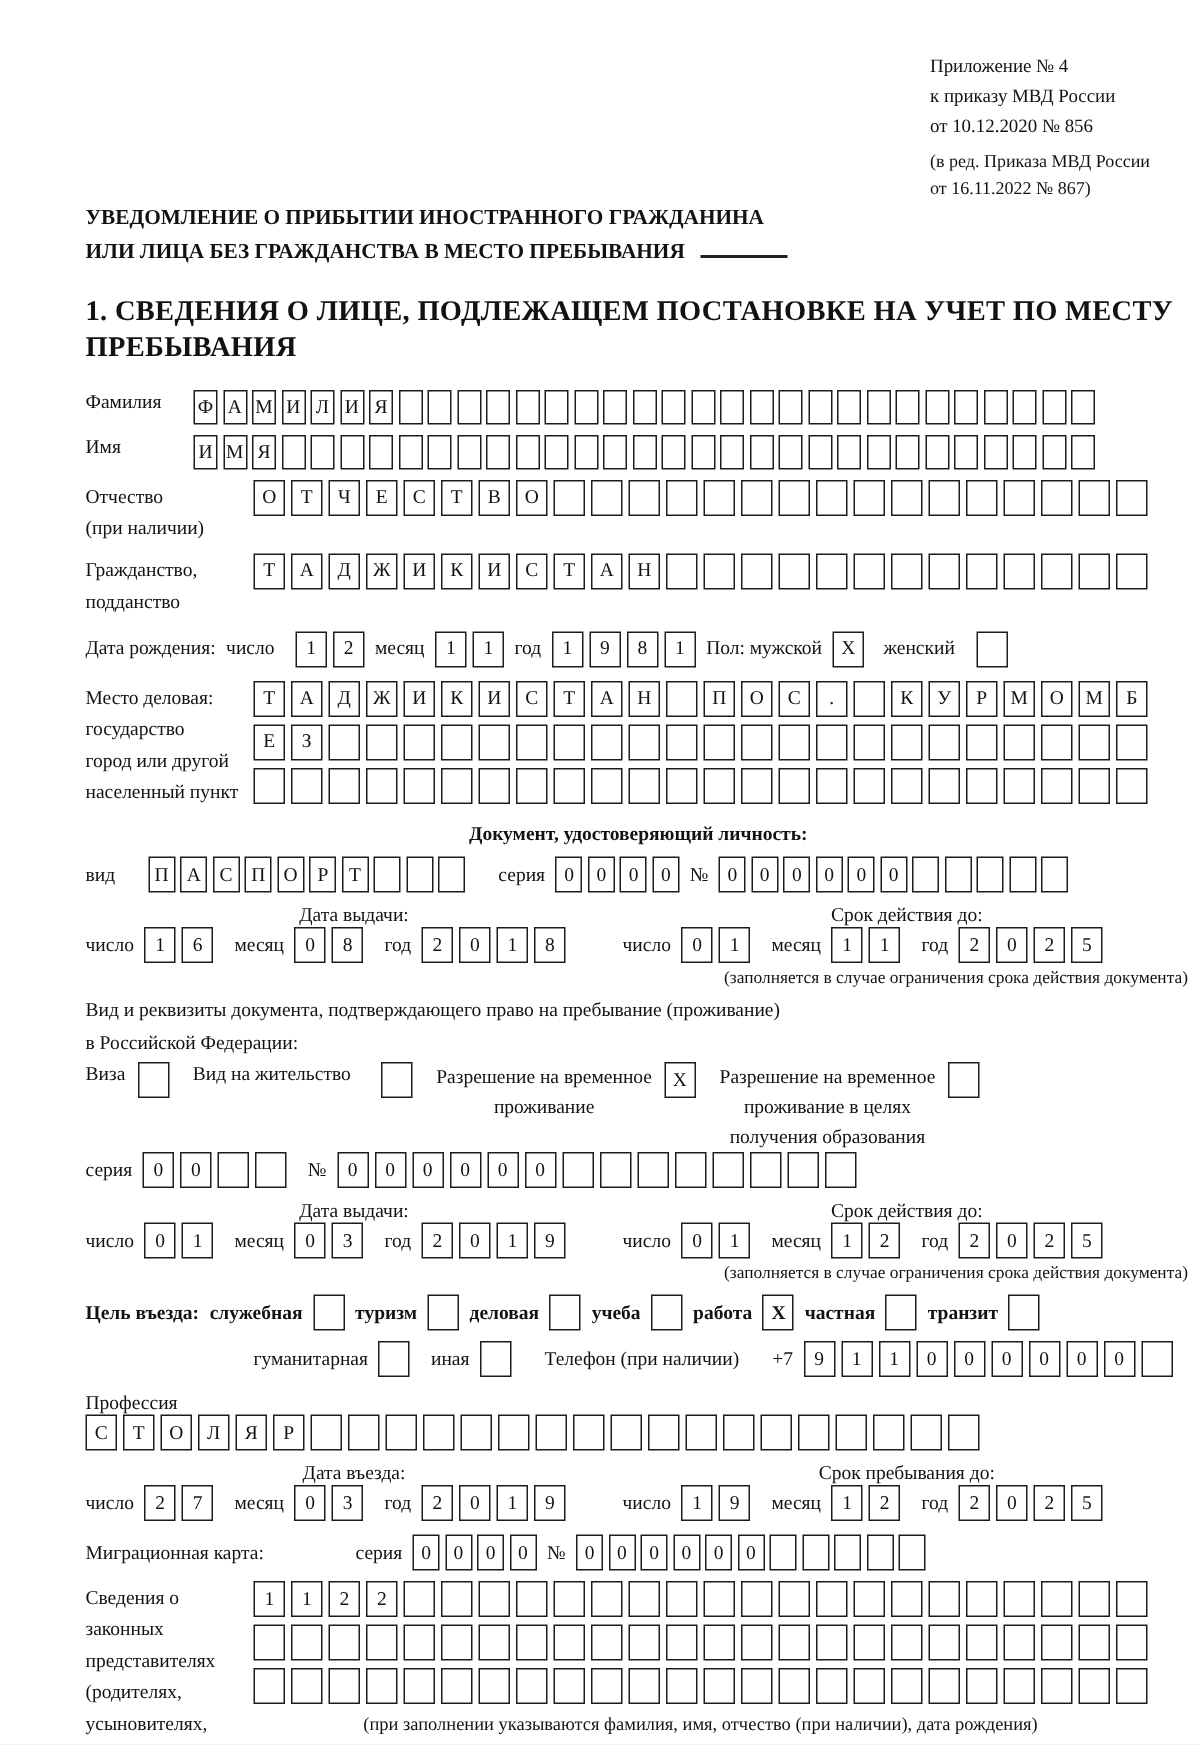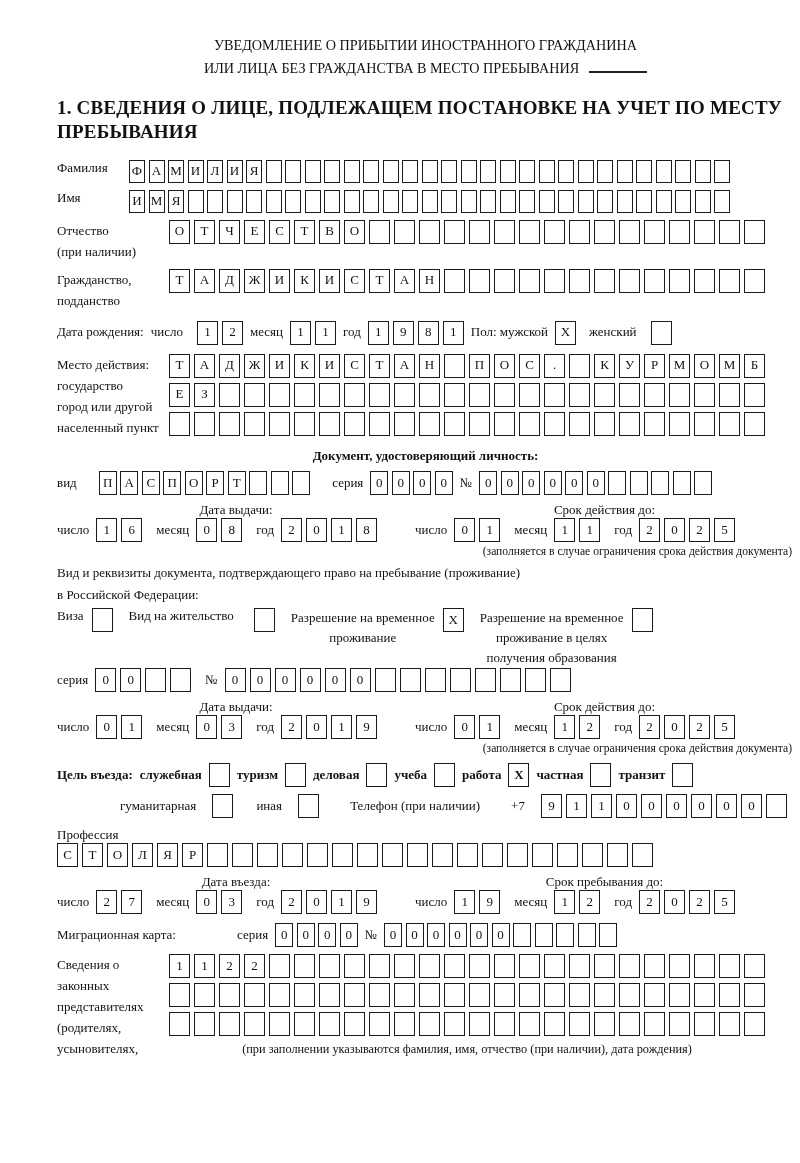--- a/index.html
+++ b/index.html
@@ -6,21 +6,21 @@
   .page{width:800px;height:1163px;background:#fff;color:#121212;box-sizing:border-box;
         padding:34px 6px 16px 57px;font-family:"Liberation Serif","DejaVu Serif",serif;
         font-size:13px;line-height:1.25;margin:0 auto;position:relative;overflow:hidden;}
   
   .refblock{margin-left:563px;}
   .refblock .rline{font-size:12.6px;line-height:20px;}
   .refblock .eline{font-size:12px;line-height:18px;}
   .refblock .ed1{margin-top:4px;}
   .forma{margin:16px 22px 14px 0;text-align:right;font-weight:bold;font-size:14px;letter-spacing:.5px;}
   
-  .title{text-align:center;font-weight:normal;font-size:14.2px;line-height:23px;margin-bottom:16px;}
+  .title{font-weight:bold;font-size:14.2px;line-height:23px;margin-bottom:16px;}
   .t-underline{display:inline-block;width:58px;border-bottom:2px solid #222;height:12px;margin-left:10px;}
   .sect-head{font-weight:bold;font-size:19px;letter-spacing:.2px;margin-bottom:16px;}
   
   .row{display:flex;align-items:flex-start;margin-bottom:7px;}
   .flabel{flex:none;}
   .w72{width:72px;}
   .w112{width:112px;}
   .lblcol{flex:none;}
   .lblcol div{line-height:21px;}
   .cells{display:inline-flex;flex:none;gap:4px;vertical-align:middle;}
@@ -49,20 +49,27 @@
   .cbitem{display:flex;align-items:flex-start;margin-right:16px;}
   .cbitem .cblabel{margin-right:8px;}
   .cblabel.ctr{text-align:center;line-height:20px;}
   .caption{font-size:12.3px;text-align:center;margin-top:6px;}
 </style>
 </head>
 <body>
 
 <div class="page">
 
+  <div class="refblock">
+    <div class="rline">Приложение № 4</div>
+    <div class="rline">к приказу МВД России</div>
+    <div class="rline">от 10.12.2020 № 856</div>
+    <div class="eline ed1">(в ред. Приказа МВД России</div>
+    <div class="eline">от 16.11.2022 № 867)</div>
+  </div>
 
   <div class="title">
     <div>УВЕДОМЛЕНИЕ О ПРИБЫТИИ ИНОСТРАННОГО ГРАЖДАНИНА</div>
     <div><span>ИЛИ ЛИЦА БЕЗ ГРАЖДАНСТВА В МЕСТО ПРЕБЫВАНИЯ</span><span class="t-underline"></span></div>
   </div>
 
   <div class="sect-head">1. СВЕДЕНИЯ О ЛИЦЕ, ПОДЛЕЖАЩЕМ ПОСТАНОВКЕ НА УЧЕТ ПО МЕСТУ ПРЕБЫВАНИЯ</div>
 
   <div class="row">
     <div class="flabel w72">Фамилия</div>
@@ -228,21 +235,21 @@
         <span class="cell">X</span>
       </span>
     <span class="gap14" style="margin-left:6px;">женский</span>
     <span class="cells">
         <span class="cell"></span>
       </span>
   </div>
 
   <div class="row" style="margin-top:9px;">
     <div class="lblcol w112">
-      <div>Место действия:</div>
+      <div>Место деловая:</div>
       <div>государство</div>
       <div>город или другой</div>
       <div>населенный пункт</div>
     </div>
     <div class="stack">
       <div class="cells">
           <span class="cell">Т</span>
           <span class="cell">А</span>
           <span class="cell">Д</span>
           <span class="cell">Ж</span>
@@ -542,21 +549,21 @@
     <span>частная</span>
     <span class="cells">
         <span class="cell"></span>
       </span>
     <span>транзит</span>
     <span class="cells">
         <span class="cell"></span>
       </span>
   </div>
 
-  <div class="row inrow" style="margin-left:63px;justify-content:space-between;">
+  <div class="row inrow" style="margin-left:112px;">
     <span>гуманитарная</span>
     <span class="cells gap14">
         <span class="cell"></span>
       </span>
     <span>иная</span>
     <span class="cells gap22">
         <span class="cell"></span>
       </span>
     <span class="gap22">Телефон (при наличии)</span>
     <span>+7</span>

